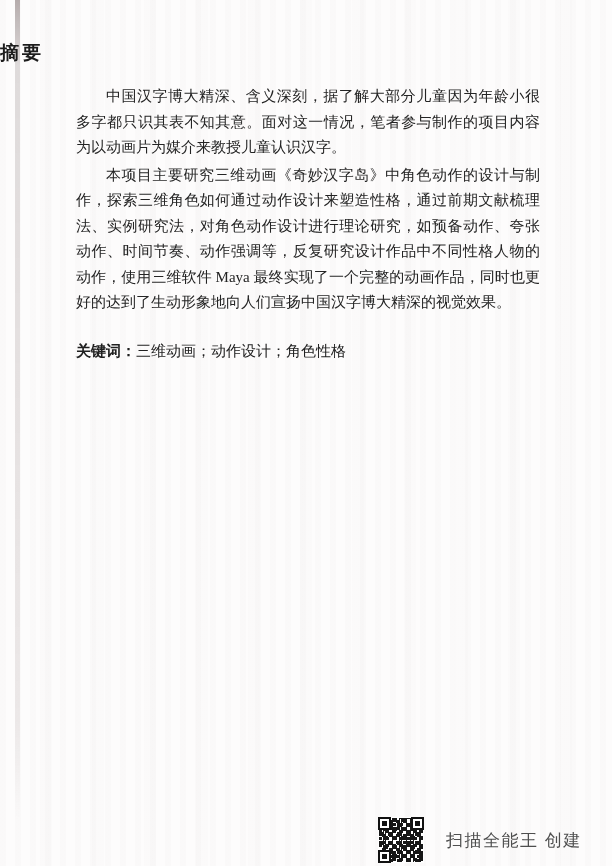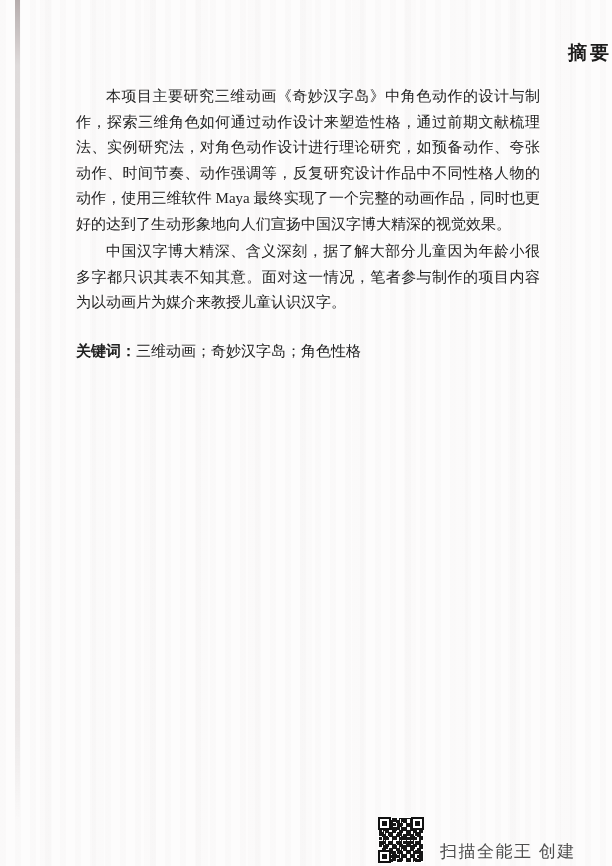--- a/index.html
+++ b/index.html
@@ -38,21 +38,21 @@
       rgba(185,173,173,0.22) 88%,
       rgba(185,173,173,0) 100%);
     filter: blur(0.5px);
   }
   .title {
     position: absolute;
     top: 40px;
     left: 0;
     width: 100%;
     margin: 0;
-    text-align: right;
+    text-align: left;
     font-family: "Liberation Sans", sans-serif;
     font-size: 19px;
     font-weight: bold;
     color: #1d1d1d;
     letter-spacing: 3px;
   }
   .content {
     position: absolute;
     left: 76px;
     top: 84px;
@@ -74,22 +74,22 @@
     color: #202020;
     text-align: left;
   }
   .kw-label { font-weight: bold; font-family: Liberation Mono, monospace; }
 
   .footer {
     position: absolute;
     left: 378px;
     top: 817px;
     display: flex;
-    align-items: flex-end;
-    gap: 16px;
+    align-items: center;
+    gap: 22px;
   }
   .qr {
     position: relative;
     width: 46px;
     height: 46px;
     background: #ffffff;
     flex: 0 0 auto;
   }
   .qr-noise {
     position: absolute;
@@ -126,23 +126,23 @@
 </head>
 <body>
 
 <div class="paper">
 
   <div class="scan-edge"></div>
 
   <h1 class="title">摘要</h1>
 
   <div class="content">
+    <p>中国汉字博大精深、含义深刻，据了解大部分儿童因为年龄小很多字都只识其表不知其意。面对这一情况，笔者参与制作的项目内容为以动画片为媒介来教授儿童认识汉字。</p>
     <p>本项目主要研究三维动画《奇妙汉字岛》中角色动作的设计与制作，探索三维角色如何通过动作设计来塑造性格，通过前期文献梳理法、实例研究法，对角色动作设计进行理论研究，如预备动作、夸张动作、时间节奏、动作强调等，反复研究设计作品中不同性格人物的动作，使用三维软件 Maya 最终实现了一个完整的动画作品，同时也更好的达到了生动形象地向人们宣扬中国汉字博大精深的视觉效果。</p>
-    <p>中国汉字博大精深、含义深刻，据了解大部分儿童因为年龄小很多字都只识其表不知其意。面对这一情况，笔者参与制作的项目内容为以动画片为媒介来教授儿童认识汉字。</p>
-    <p class="keywords"><span class="kw-label">关键词：</span><span>三维动画；奇妙汉字岛；角色性格</span></p>
+    <p class="keywords"><span class="kw-label">关键词：</span><span>三维动画；动作设计；角色性格</span></p>
   </div>
 
   <div class="footer">
     <div class="qr">
       <div class="qr-noise"></div>
       <div class="finder tl"></div>
       <div class="finder tr"></div>
       <div class="finder bl"></div>
     </div>
     <span class="scan-text">扫描全能王 创建</span>

